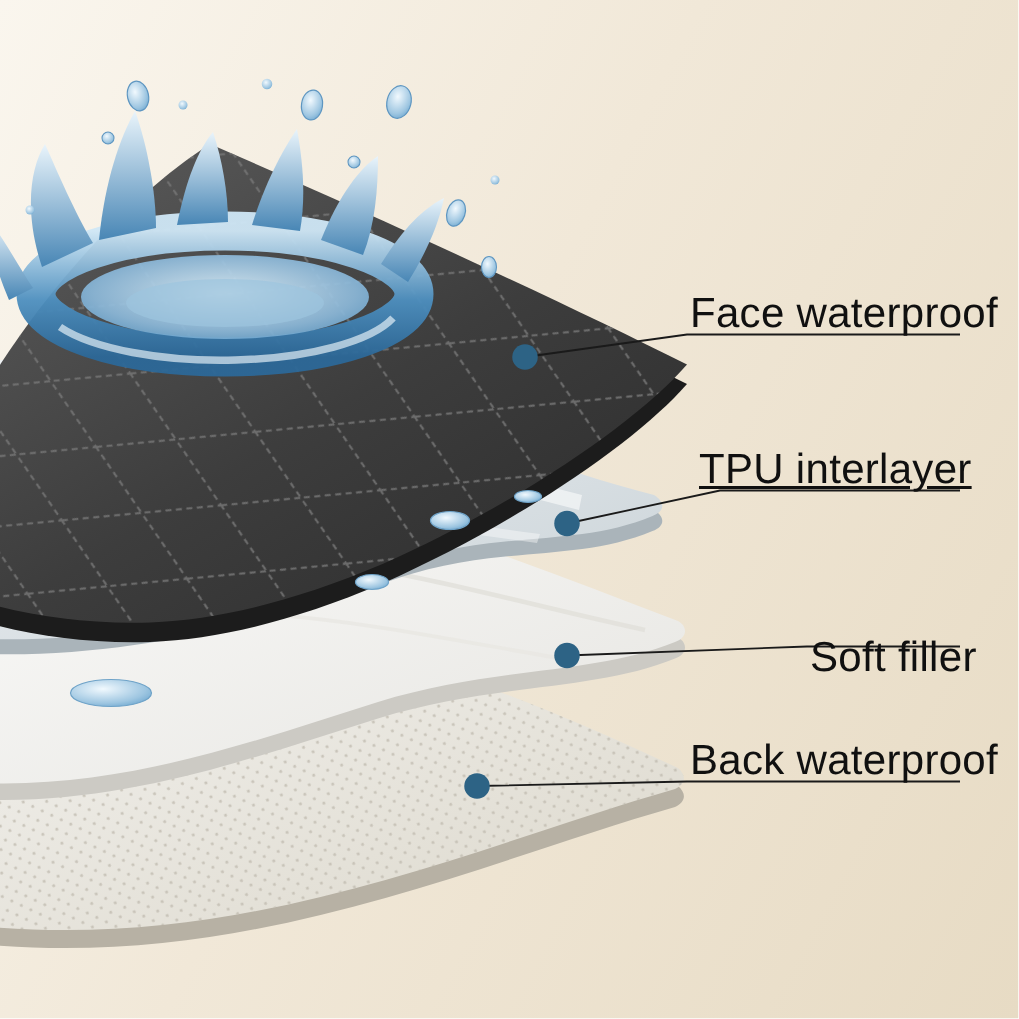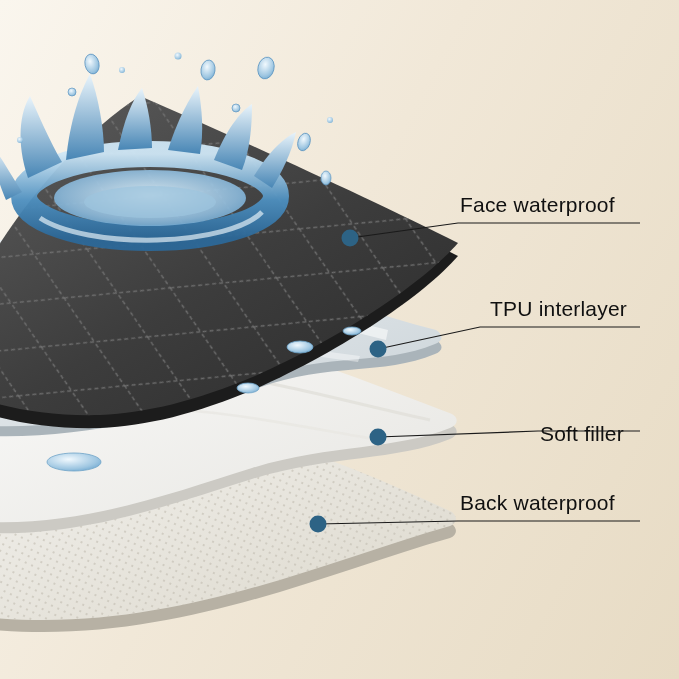--- a/index.html
+++ b/index.html
@@ -15,21 +15,21 @@
     overflow: hidden;
   }
   .stage svg.illustration {
     position: absolute; left: 0; top: 0;
     width: 679px; height: 679px;
     display: block;
   }
   .callout-label {
     position: absolute;
     white-space: nowrap;
-    font-size: 21px;
+    font-size: 28px;
     font-weight: 500;
     letter-spacing: 0.2px;
     color: #101010;
   }
 </style>
 </head>
 <body>
 
 <div class="stage">
 
@@ -151,17 +151,17 @@
 
     <g fill="#2d6385">
       <circle cx="350" cy="238" r="8.5"></circle>
       <circle cx="378" cy="349" r="8.5"></circle>
       <circle cx="378" cy="437" r="8.5"></circle>
       <circle cx="318" cy="524" r="8.5"></circle>
     </g>
   </svg>
 
   <div class="callout-label" style="left:460px; top:193px;">Face waterproof</div>
-  <div class="callout-label" style="left:490px; top:297px;">TPU interlayer</div>
+  <div class="callout-label" style="left:466px; top:297px;text-decoration:underline;">TPU interlayer</div>
   <div class="callout-label" style="left:540px; top:422px;">Soft filler</div>
   <div class="callout-label" style="left:460px; top:491px;">Back waterproof</div>
 
 </div>
 
 </body></html>

